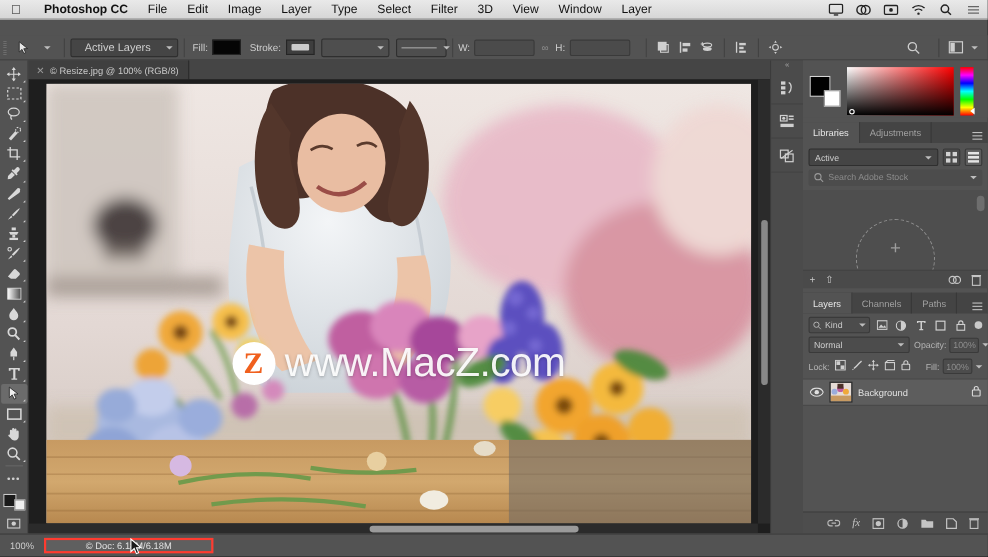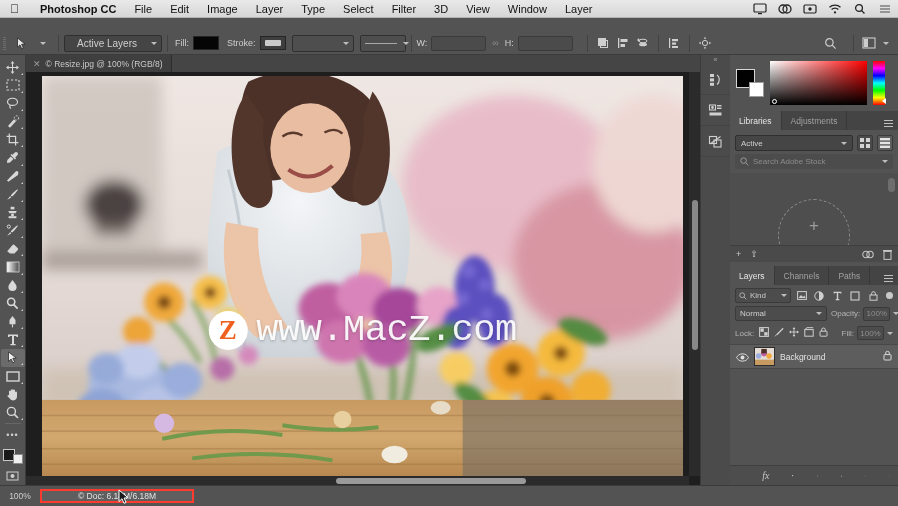--- a/index.html
+++ b/index.html
@@ -108,21 +108,21 @@
   .hscroll{ position:absolute; left:0; right:11px; bottom:0; height:9px; background:#2b2b2b; }
   .hscroll i{ position:absolute; top:2px; height:6px; left:310px; width:190px; border-radius:3px; background:#9a9a9a; }
 
   
   .wm{ position:absolute; left:50%; top:254px; transform:translate(-50%,-50%);
     display:flex; align-items:center; gap:9px; pointer-events:none; }
   .wm .badge{ width:39px;height:39px;border-radius:50%;background:#fff;
     display:flex;align-items:center;justify-content:center;
     font-size:27px;font-weight:bold;color:#f0601e;font-family:"Liberation Serif",serif; }
   .wm .txt{ font-size:37px; color:rgba(255,255,255,.92); font-weight:500; letter-spacing:-.5px;
-     text-shadow:0 1px 3px rgba(0,0,0,.25);font-family:Liberation Mono, monospace; }
+     text-shadow:0 1px 3px rgba(0,0,0,.25); }
 
   
   .dockstrip{ position:absolute; right:168px; top:55px; width:30px; bottom:21px; background:#4b4b4b;
     border-left:1px solid #3b3b3b; display:flex; flex-direction:column; align-items:center; }
   .dockstrip .dbtn{ width:30px; height:31px; display:flex; align-items:center; justify-content:center;
      border-bottom:1px solid #434343; }
   .dockstrip .cc{ height:9px; width:100%; display:flex; align-items:center; justify-content:center;
      font-size:7px; color:#a6a6a6; }
 
   
@@ -185,21 +185,21 @@
   .opwrap{ display:flex; align-items:center; gap:3px; font-size:8px; color:#b4b4b4; }
   .opbox{ width:27px;height:14px;background:#4c4c4c;border:1px solid #3a3a3a;border-radius:2px;
      display:flex;align-items:center;justify-content:center;font-size:8px;color:#8f8f8f; }
   .lockrow{ display:flex; align-items:center; gap:5px; padding:2px 5px 4px 5px; font-size:8px; color:#b4b4b4; }
   .layeritem{ height:25px; background:#5d5d5d; display:flex; align-items:center; gap:5px; padding:0 6px;
      border-top:1px solid #474747; border-bottom:1px solid #474747; }
   .layeritem .thumb{ width:21px; height:19px; border:1px solid #2d2d2d; overflow:hidden; position:relative; }
   .layeritem .nm{ font-size:8.5px; color:#e2e2e2; }
   .layeritem .lk{ margin-left:auto; color:#cfcfcf; font-size:9px; }
   .layerfoot{ margin-top:auto; height:20px; background:#4d4d4d; border-top:1px solid #3f3f3f;
-     display:flex; align-items:center; justify-content:flex-end; gap:23px; padding:0 8px; color:#c4c4c4; font-size:9px; }
+     display:flex; align-items:center; justify-content:flex-end; gap:11px; padding:0 8px; color:#c4c4c4; font-size:9px; }
 
   
   .statusbar{ position:absolute; left:0; bottom:0; width:898px; height:21px; background:#535353;
      border-top:1px solid #3b3b3b; display:flex; align-items:center; font-size:8.5px; color:#cdcdcd; }
   .zoomval{ width:40px; text-align:center; }
   .docinfo{ position:relative; height:14px; background:#5f5f5f; border:2px solid #ff3b30;
      display:flex; align-items:center; justify-content:center; padding:0 36px; font-size:8.5px; color:#e2e2e2; }
   .cursor{ position:absolute; left:118px; top:489px; width:12px; height:16px; }
 </style>
 </head>

